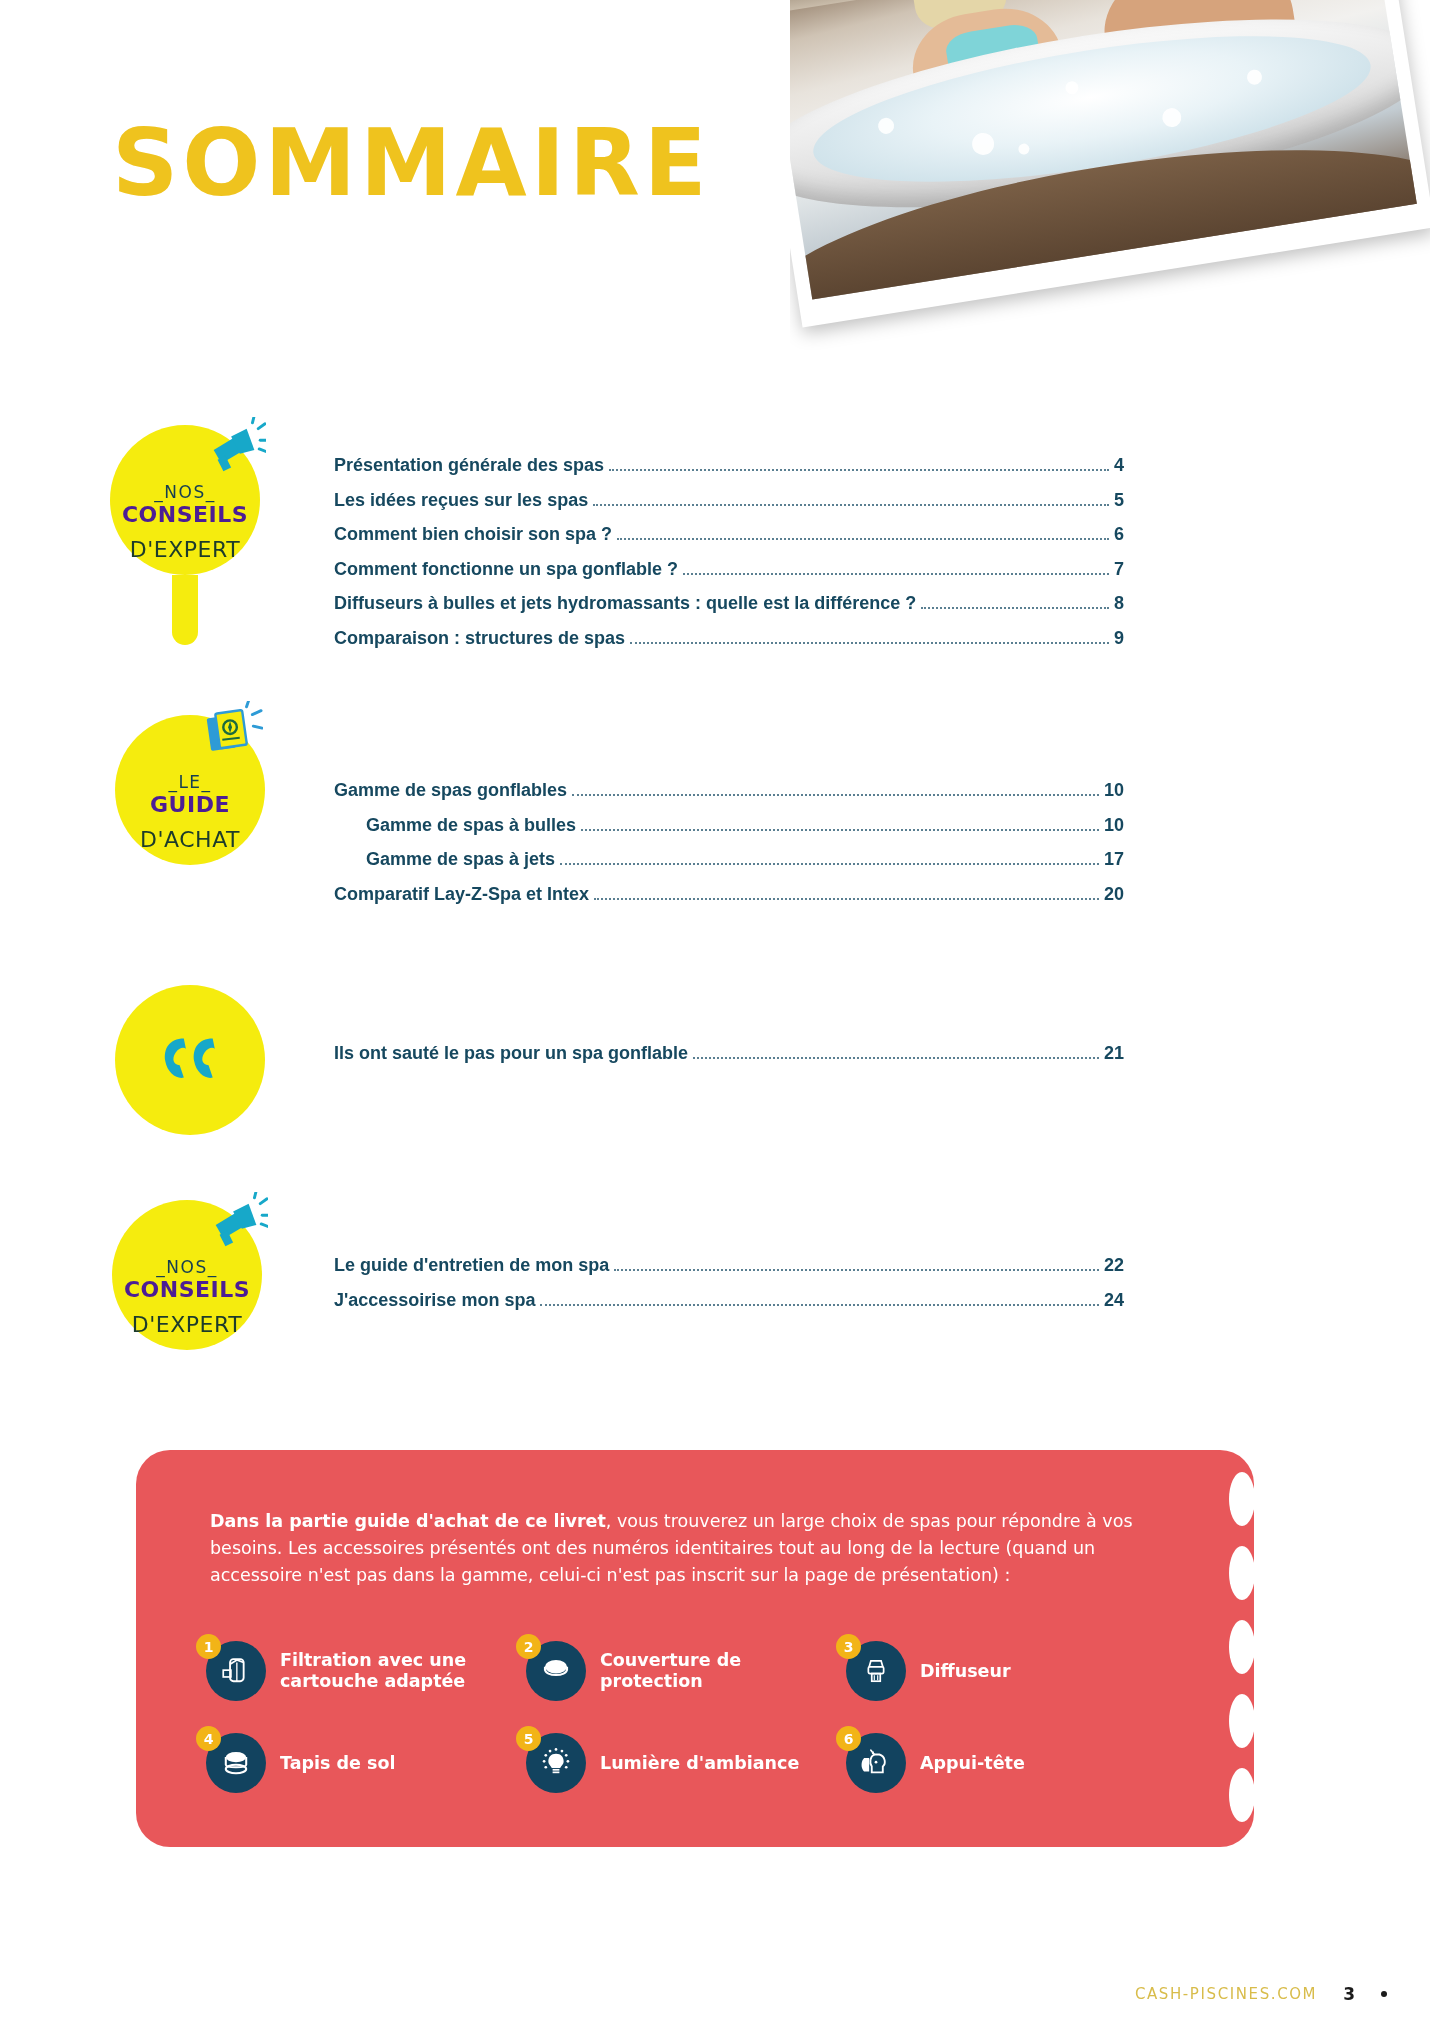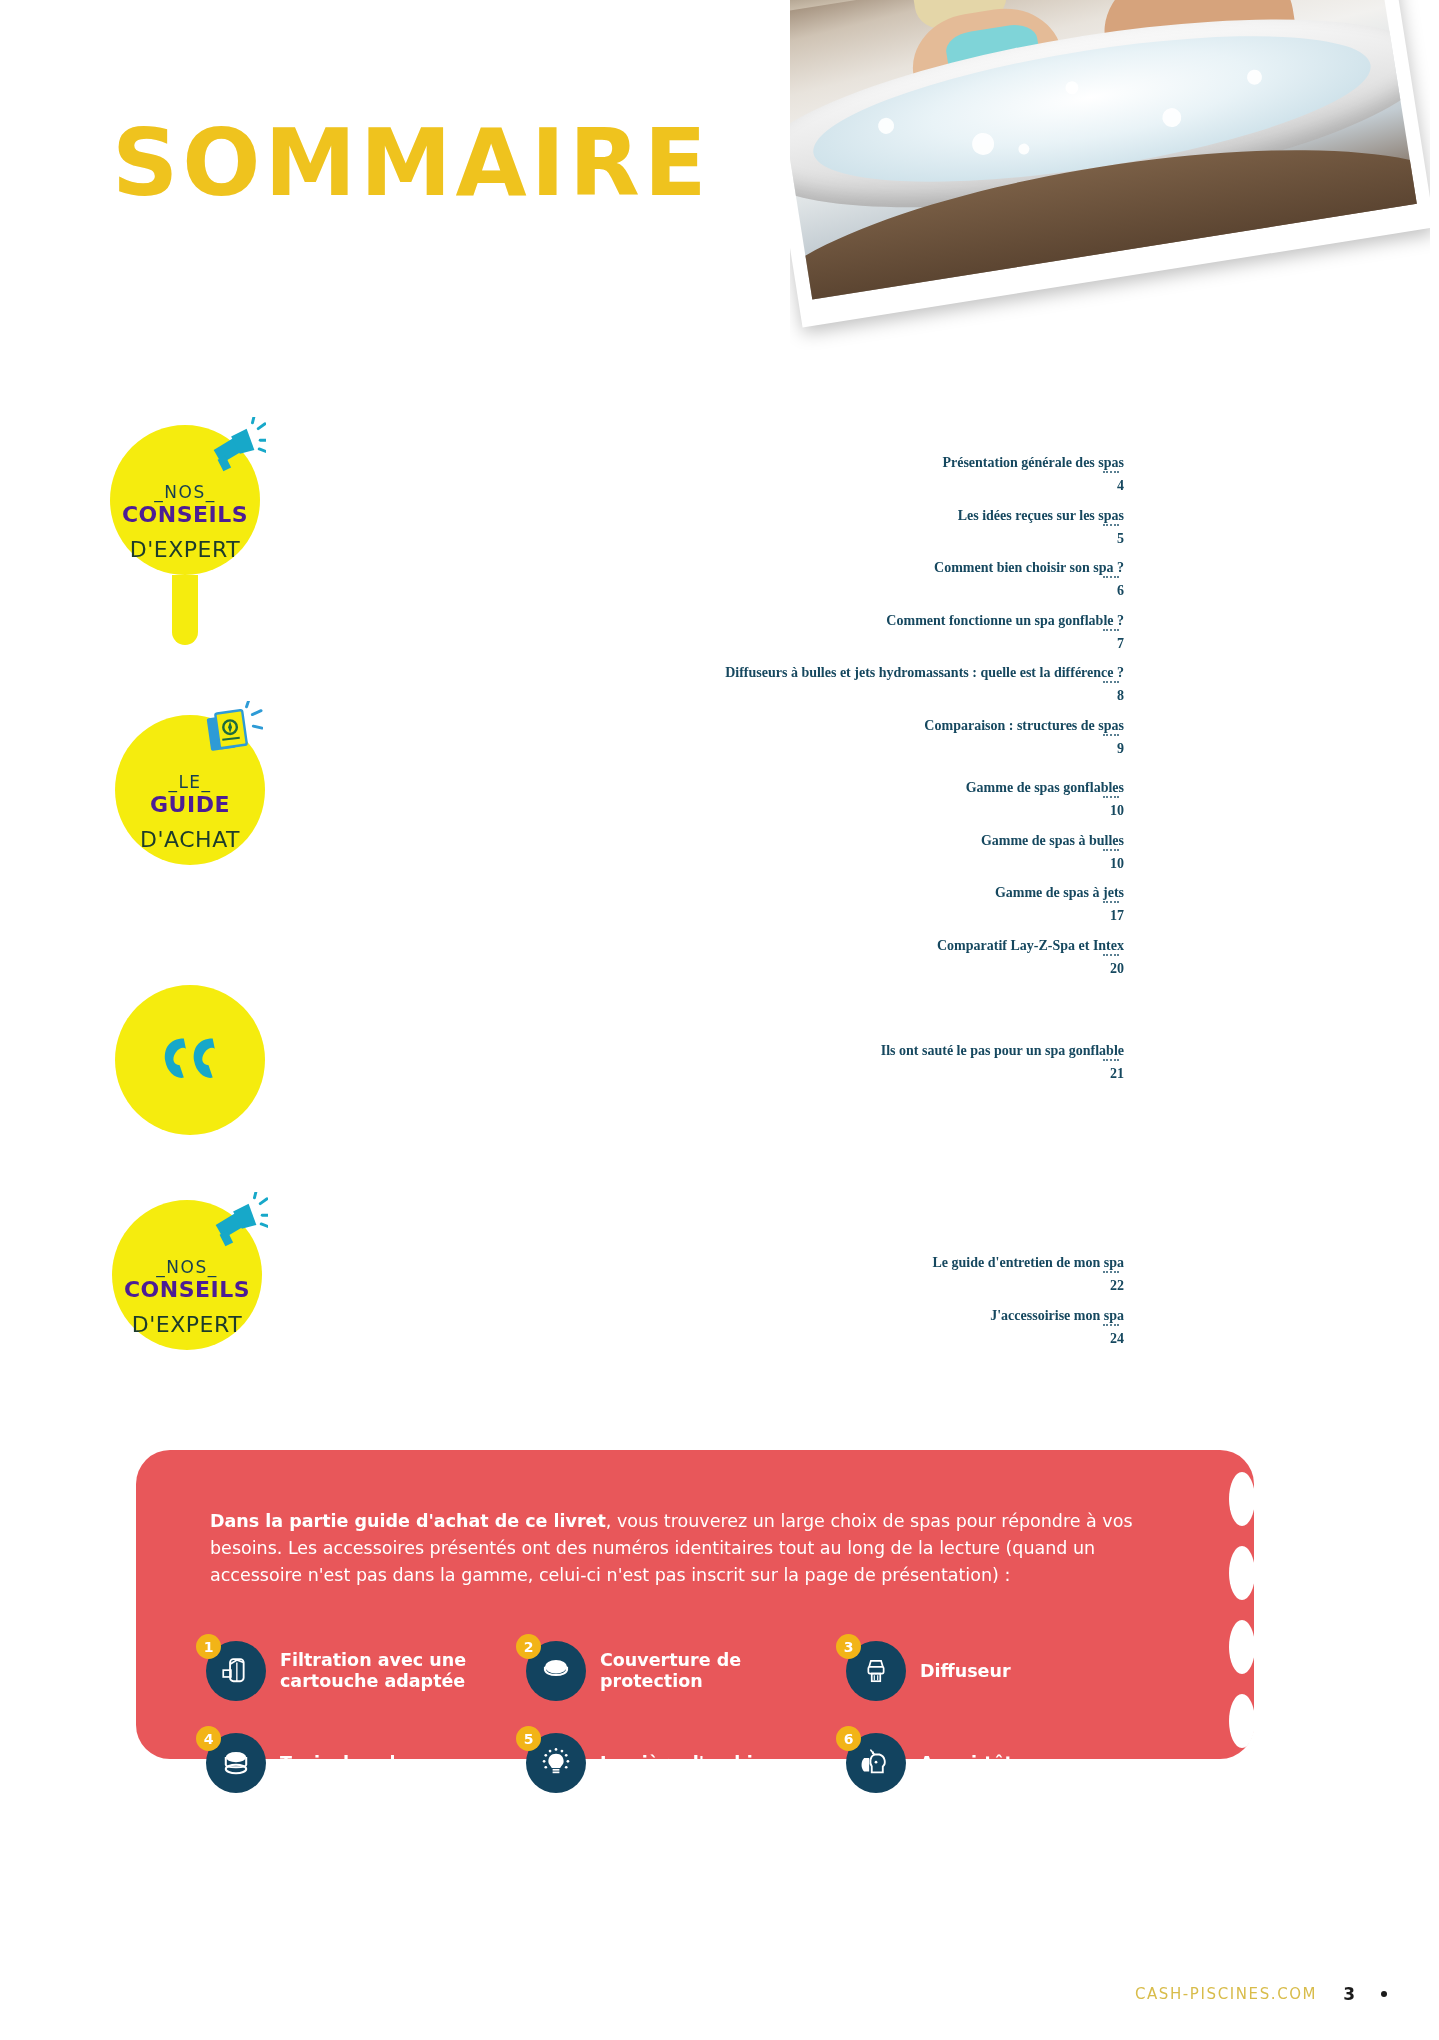--- a/index.html
+++ b/index.html
@@ -120,44 +120,43 @@
   .badge-icon {
     position:absolute;
     width:62px; height:62px;
   }
 
   
   .toc-list { position:absolute; }
   .toc-row {
     display:flex;
     align-items:flex-end;
-    font-size:14px;
+    font-size:18px;
     font-weight:700;
     color:#16485F;
     margin-bottom:13.5px;
-    font-family:Liberation Serif, serif;
+    font-family:Liberation Sans, sans-serif;
     white-space:nowrap;
-    flex-direction:column;
   }
   .toc-row.sub { padding-left:32px; }
   .toc-label { flex:0 0 auto; }
   .toc-dots {
     flex:1 1 auto;
     border-bottom:2.5px dotted #5a7f91;
     margin:0 5px 5px 5px;
     min-width:16px;
     height:1px;
   }
   .toc-page { flex:0 0 auto; font-weight:700; color:#16485F; }
 
   
   .info-box {
     position:absolute;
     left:136px; top:1450px;
-    width:1118px; height:309px;
+    width:1118px; height:397px;
     background:#E8575A;
     border-radius:34px;
   }
   
   .scallop {
     position:absolute;
     right:-1px;
     width:26px;
     background:#ffffff;
     border-radius:50%;

